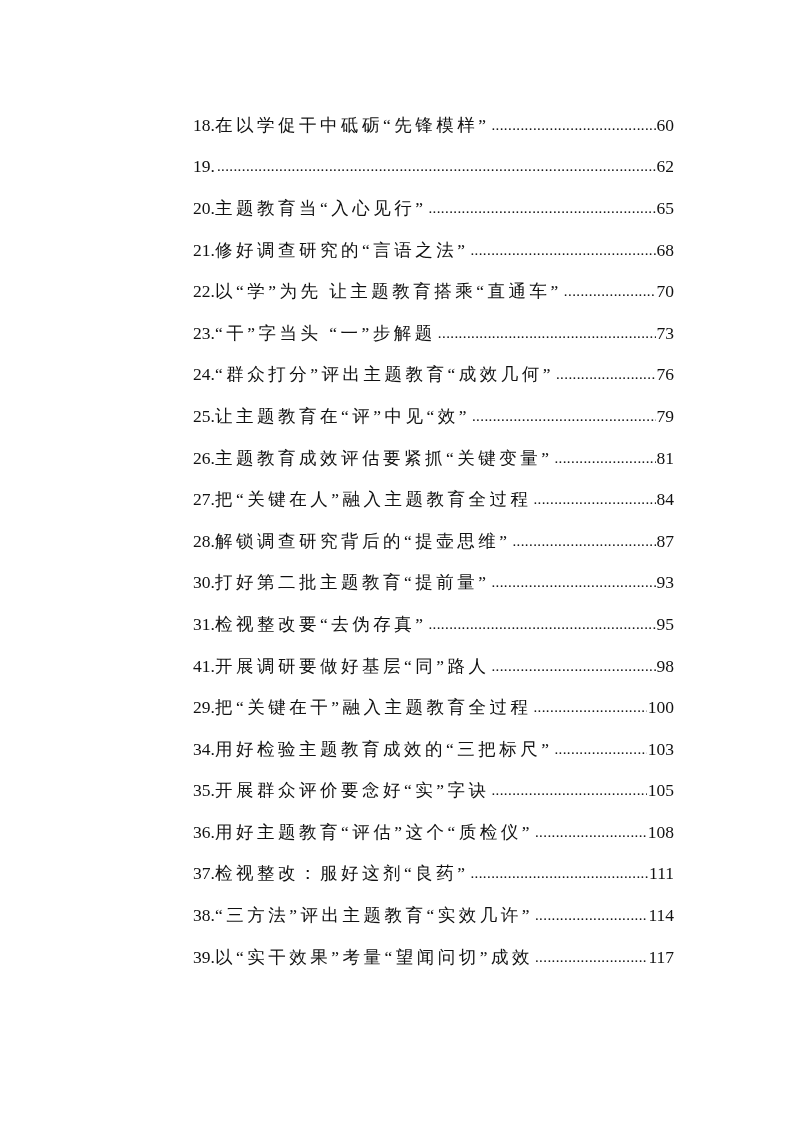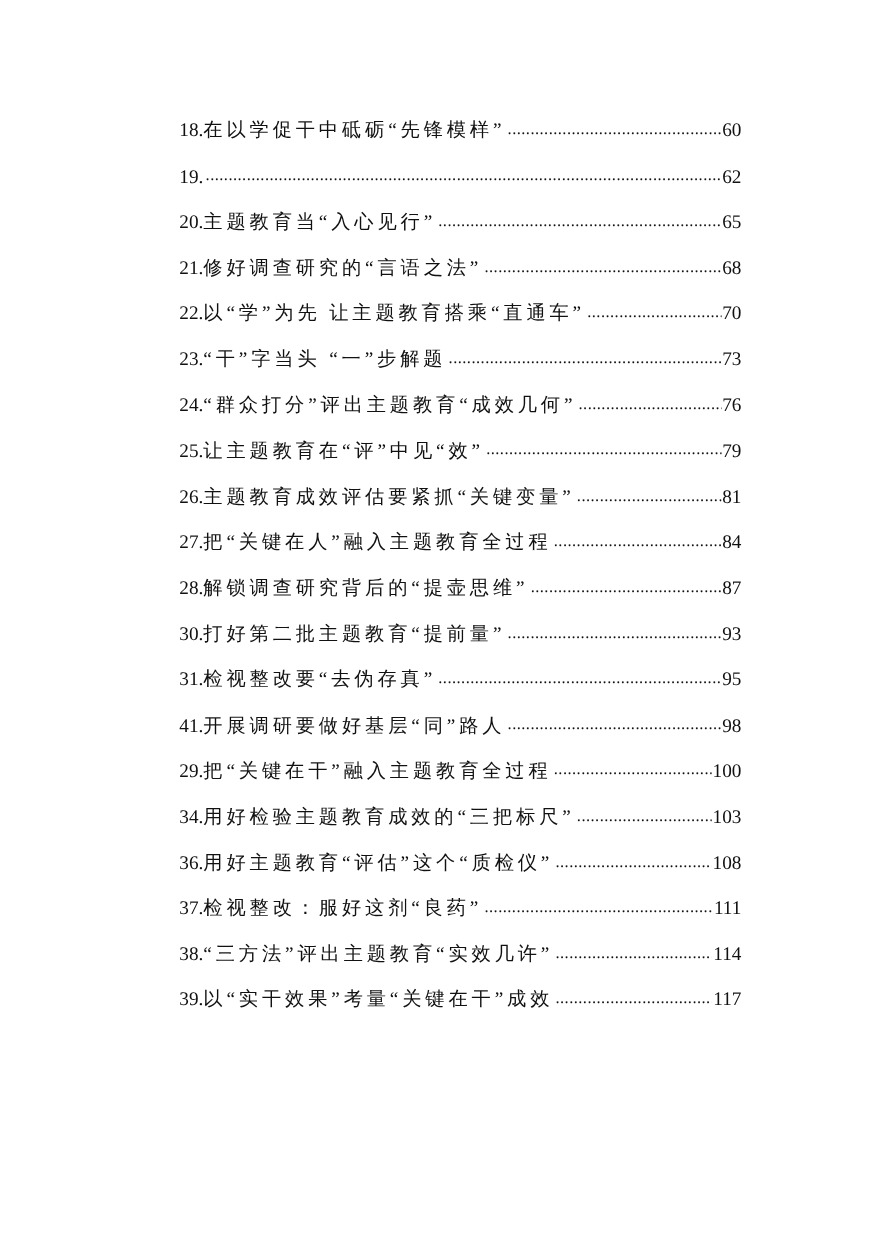--- a/index.html
+++ b/index.html
@@ -16,25 +16,26 @@
       color: #111111;
     }
     .toc {
       position: absolute;
       left: 163px;
       top: 104px;
       width: 511px;
     }
     .toc-row {
       display: flex;
-      align-items: flex-start;
+      align-items: center;
       height: 41.6px;
       font-size: 17.5px;
       line-height: 28px;
       white-space: nowrap;
+      margin-left: 30px;
     }
     .toc-num {
       flex: 0 0 auto;
     }
     .toc-title {
       flex: 0 0 auto;
       letter-spacing: 3.5px;
     }
     .toc-dots {
       flex: 1 1 auto;
@@ -144,36 +145,42 @@
     <span class="toc-dots"></span>
     <span class="toc-page">100</span>
   </div>
   <div class="toc-row">
     <span class="toc-num">34.</span>
     <span class="toc-title">用好检验主题教育成效的“三把标尺”</span>
     <span class="toc-dots"></span>
     <span class="toc-page">103</span>
   </div>
   <div class="toc-row">
+    <span class="toc-num">35.</span>
+    <span class="toc-title">开展群众评价要念好“实”字诀</span>
+    <span class="toc-dots"></span>
+    <span class="toc-page">105</span>
+  </div>
+  <div class="toc-row">
     <span class="toc-num">36.</span>
     <span class="toc-title">用好主题教育“评估”这个“质检仪”</span>
     <span class="toc-dots"></span>
     <span class="toc-page">108</span>
   </div>
   <div class="toc-row">
     <span class="toc-num">37.</span>
     <span class="toc-title">检视整改：服好这剂“良药”</span>
     <span class="toc-dots"></span>
     <span class="toc-page">111</span>
   </div>
   <div class="toc-row">
     <span class="toc-num">38.</span>
     <span class="toc-title">“三方法”评出主题教育“实效几许”</span>
     <span class="toc-dots"></span>
     <span class="toc-page">114</span>
   </div>
   <div class="toc-row">
     <span class="toc-num">39.</span>
-    <span class="toc-title">以“实干效果”考量“关键在干”成效</span>
+    <span class="toc-title">以“实干效果”考量“望闻问切”成效</span>
     <span class="toc-dots"></span>
     <span class="toc-page">117</span>
   </div>
 </div>
 
 </body></html>

